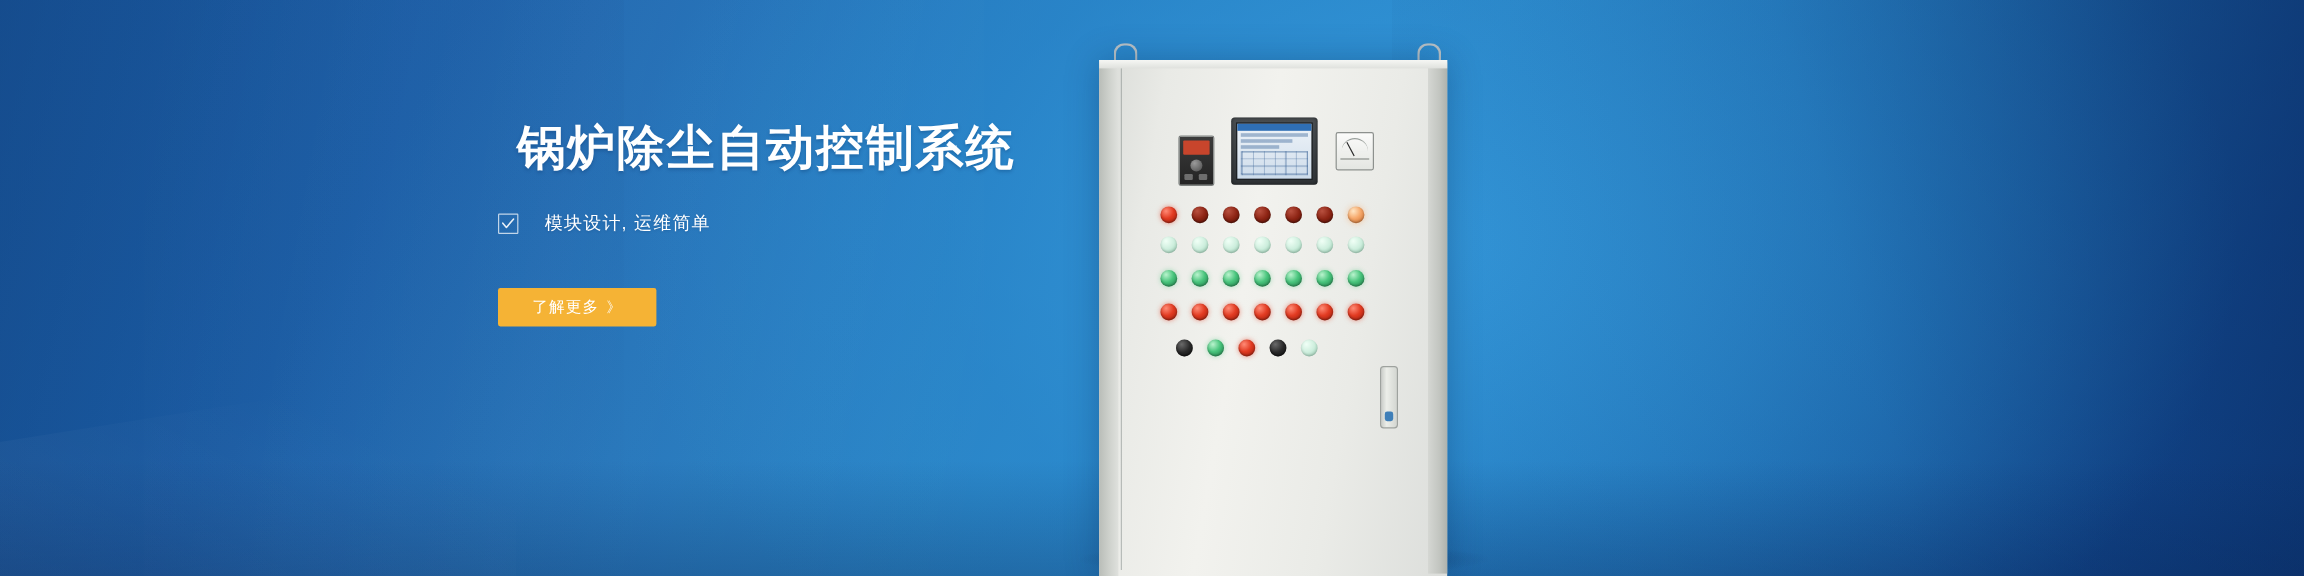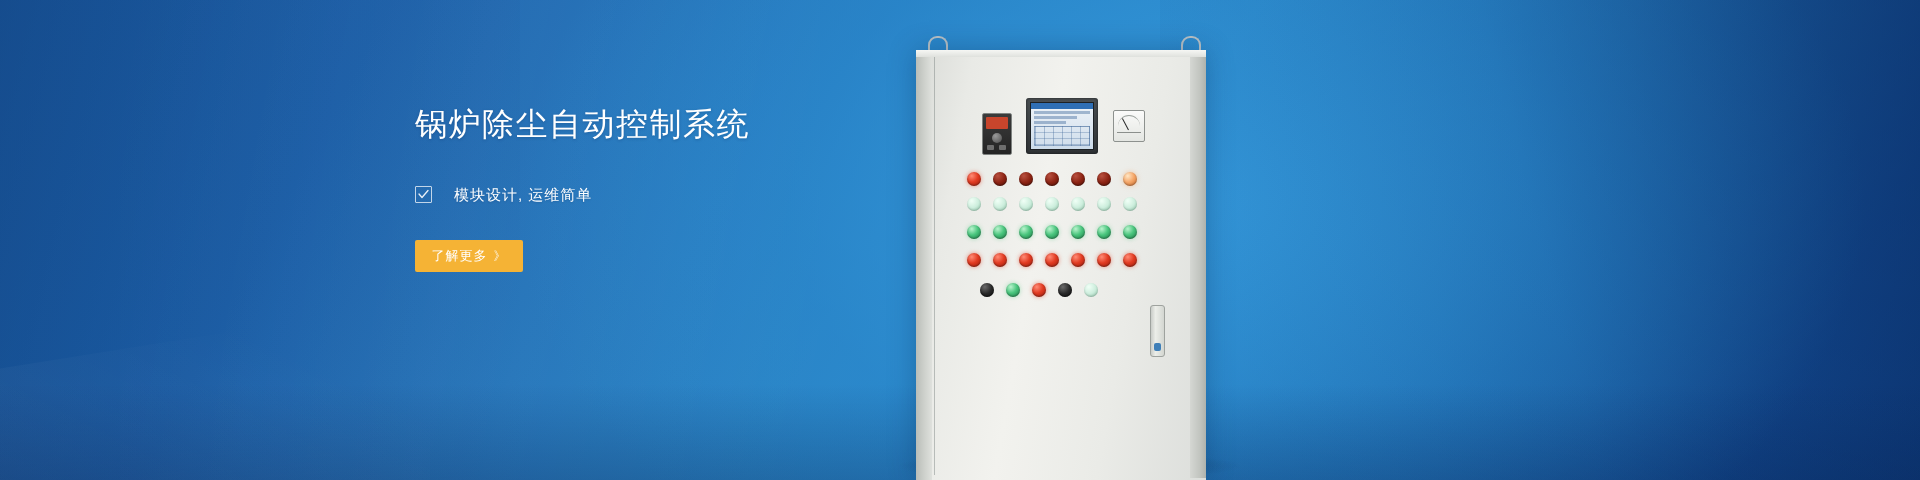--- a/index.html
+++ b/index.html
@@ -24,39 +24,39 @@
   .f3{right:0;top:0;width:760px;height:480px;
       background:linear-gradient(255deg,rgba(9,42,95,0.55) 0%,rgba(9,42,95,0.12) 50%,rgba(9,42,95,0) 100%);}
   .f4{left:120px;top:0;width:700px;height:480px;
       background:linear-gradient(100deg,rgba(255,255,255,0.0) 0%,rgba(255,255,255,0.035) 48%,rgba(255,255,255,0.0) 100%);}
   .f5{left:0;bottom:0;width:1920px;height:96px;
       background:linear-gradient(0deg,rgba(8,38,88,0.30) 0%,rgba(8,38,88,0.0) 100%);}
 
   
   #copy{position:absolute;left:415px;top:104px;width:520px;}
   #hero-title{
-    color:#ffffff;font-size:32px;line-height:40px;font-weight:400;
-    letter-spacing:1.5px;margin:0 0 34px 0;white-space:nowrap;
+    color:#ffffff;font-size:40px;line-height:40px;font-weight:700;
+    letter-spacing:1.5px;margin:0 0 34px 16px;white-space:nowrap;
     text-shadow:0 1px 3px rgba(0,40,90,0.28);
   }
   .bullets{list-style:none;margin:0;padding:0;}
-  .bullet{display:flex;align-items:center;height:33px;margin-bottom:10px;}
+  .bullet{display:flex;height:33px;margin-bottom:10px;}
   .chk{
     width:17px;height:17px;flex:0 0 17px;margin-right:22px;
     border:1px solid rgba(255,255,255,0.72);border-radius:1px;
     position:relative;box-sizing:border-box;
   }
   .chk svg{position:absolute;left:2px;top:2px;}
   .bullet-label{
     color:#ffffff;font-size:15px;line-height:17px;letter-spacing:1px;
     white-space:nowrap;text-shadow:0 1px 2px rgba(0,40,90,0.22);
   }
   #cta{
     margin-top:19px;display:inline-flex;align-items:center;justify-content:center;
-    width:108px;height:32px;background:#f5b335;border:none;border-radius:2px;
+    width:132px;height:32px;background:#f5b335;border:none;border-radius:2px;
     color:#ffffff;font-size:13px;letter-spacing:1px;cursor:pointer;
     font-family:"Liberation Sans","DejaVu Sans",sans-serif;
   }
   #cta .arrow{margin-left:6px;font-size:12px;opacity:.95;}
 
   
   #cabinet-scene{position:absolute;left:900px;top:0;width:380px;height:480px;}
   .hanger{position:absolute;width:16px;height:14px;border:2px solid #b9c2c6;border-bottom:none;border-radius:9px 9px 0 0;background:transparent;}
   #hanger-left{left:28px;top:36px;}
   #hanger-right{left:281px;top:36px;}

